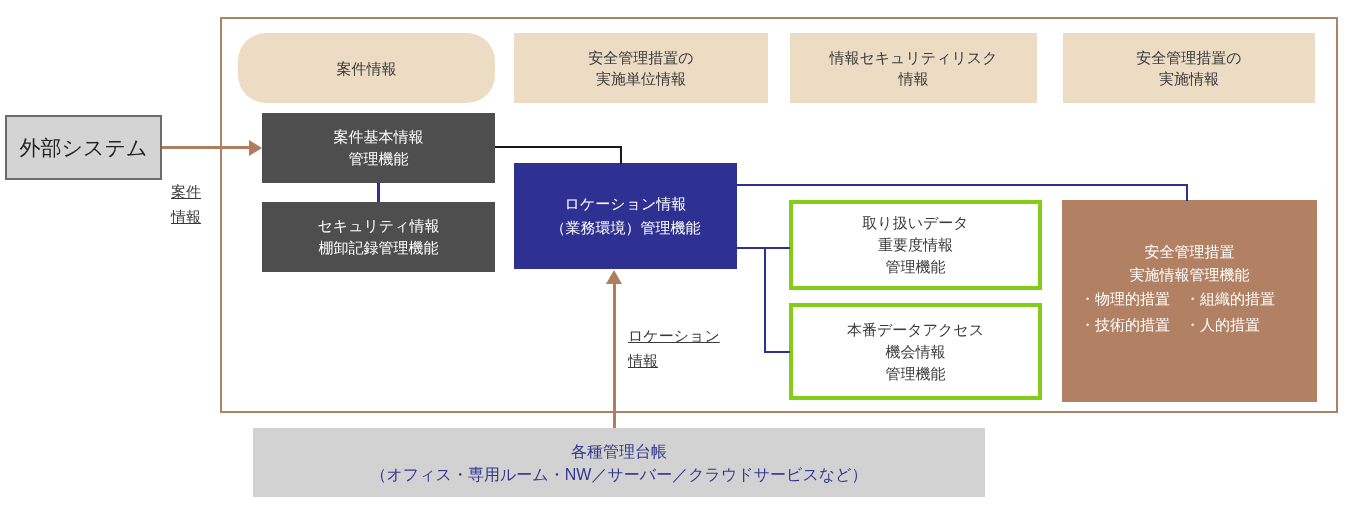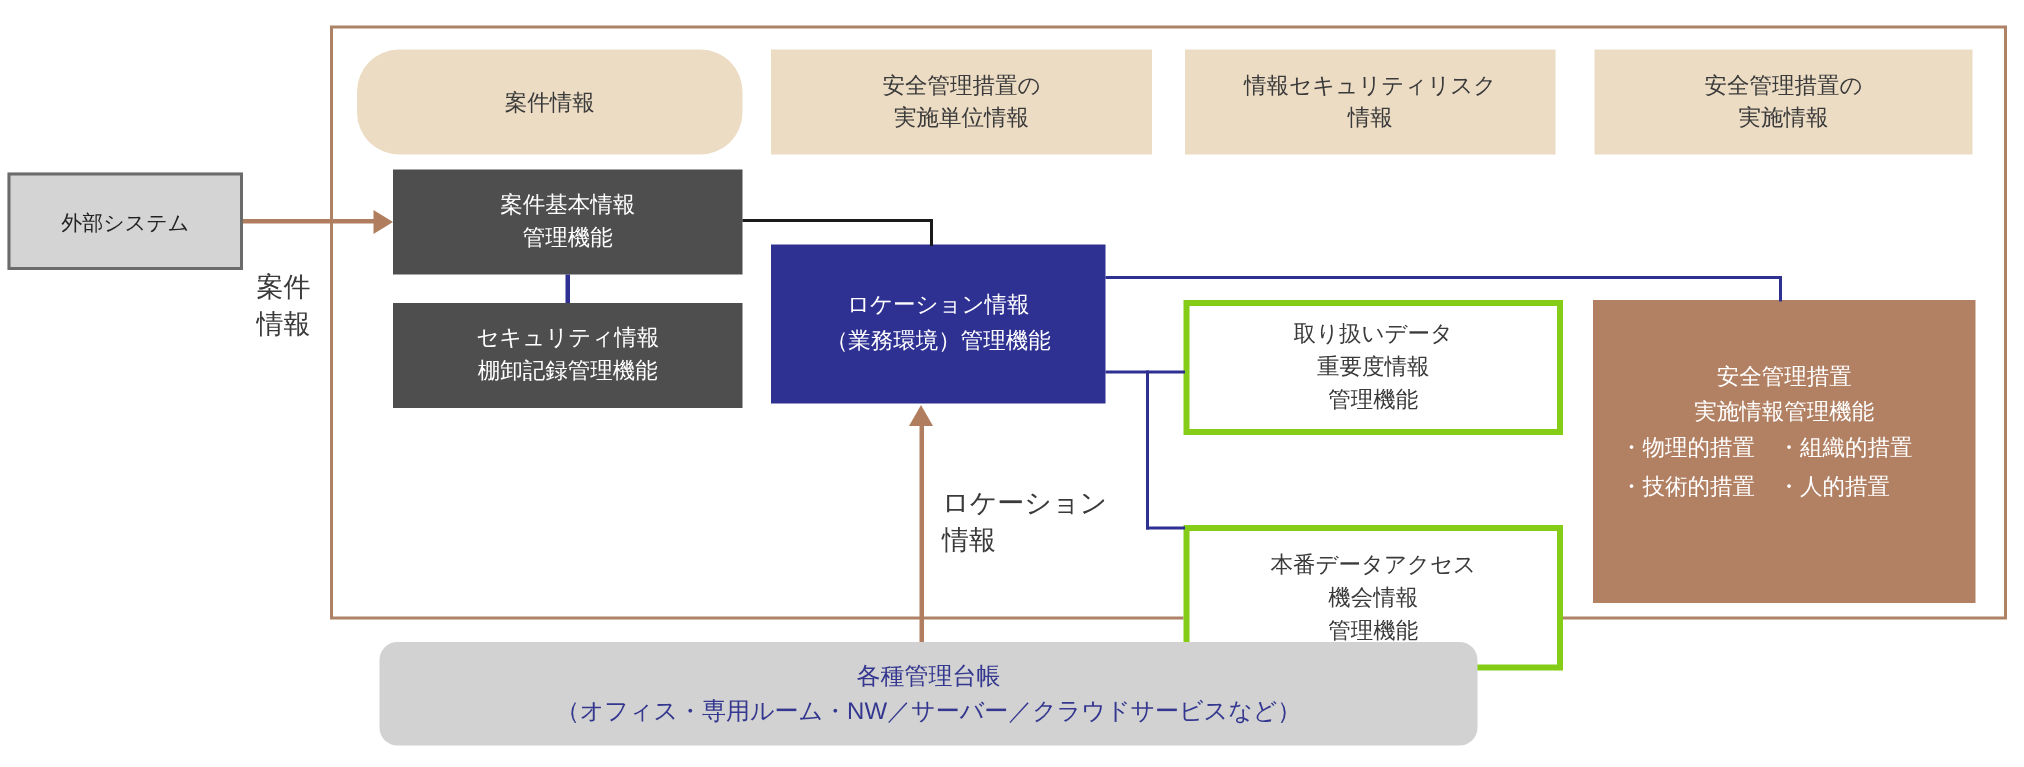--- a/index.html
+++ b/index.html
@@ -58,39 +58,39 @@
     display: flex; align-items: center; justify-content: center;
     text-align: center;
     font-size: 15px; line-height: 22px;
   }
 
   .external-box {
     left: 5px; top: 115px; width: 157px; height: 65px;
     background: #d4d4d4;
     border: 2px solid var(--external-border);
     color: #222222;
-    font-size: 14px;
+    font-size: 21px;
   }
   .dark-box { background: var(--dark-gray); color: #ffffff; }
   .case-basic-box { left: 262px; top: 113px; width: 233px; height: 70px; }
   .sec-inv-box    { left: 262px; top: 202px; width: 233px; height: 70px; }
 
   .location-box {
     left: 514px; top: 163px; width: 223px; height: 106px;
     background: var(--navy); color: #ffffff;
     font-size: 15px; line-height: 24px;
   }
 
   .white-box {
     background: #ffffff;
     border: 4px solid #84cc16;
     color: var(--text-dark);
   }
   .importance-box { left: 789px; top: 200px; width: 253px; height: 90px; }
-  .prod-access-box{ left: 789px; top: 303px; width: 253px; height: 97px; margin-top: 47px; }
+  .prod-access-box{ left: 789px; top: 303px; width: 253px; height: 97px; }
 
   .safety-box {
     position: absolute;
     left: 1062px; top: 200px; width: 255px; height: 202px;
     background: var(--brown); color: #ffffff;
   }
   .safety-title {
     margin-top: 40px;
     text-align: center;
     font-size: 15px; line-height: 23px;
@@ -98,21 +98,21 @@
   .safety-bullets {
     margin-left: 18px;
     text-align: left;
     font-size: 15px; line-height: 26px;
   }
 
   .ledger-box {
     left: 253px; top: 428px; width: 732px; height: 69px;
     background: var(--light-gray);
     color: var(--navy-text);
-    font-size: 16px; line-height: 23px; border-radius: 12px;
+    font-size: 16px; line-height: 23px;
   }
 
   
   .line { position: absolute; }
   .l-navy  { background: var(--navy); }
   .l-black { background: var(--black-line); }
   .l-brown { background: #b07e5e; }
 
   .arrow1-shaft { left: 162px; top: 146px; width: 88px; height: 3px; }
   .arrow1-head {
@@ -136,21 +136,21 @@
     width: 0; height: 0;
     border-left: 8px solid transparent;
     border-right: 8px solid transparent;
     border-bottom: 14px solid #b07e5e;
   }
 
   
   .flow-label {
     position: absolute;
     color: var(--text-dark);
-    font-size: 18px; line-height: 25px;
+    font-size: 15px; line-height: 25px; text-decoration: underline;
   }
   .case-info-label { left: 171px; top: 179px; }
   .location-info-label { left: 628px; top: 323px; }
 </style>
 </head>
 <body>
 
 <div class="canvas">
 
   <div class="outer-frame"></div>

